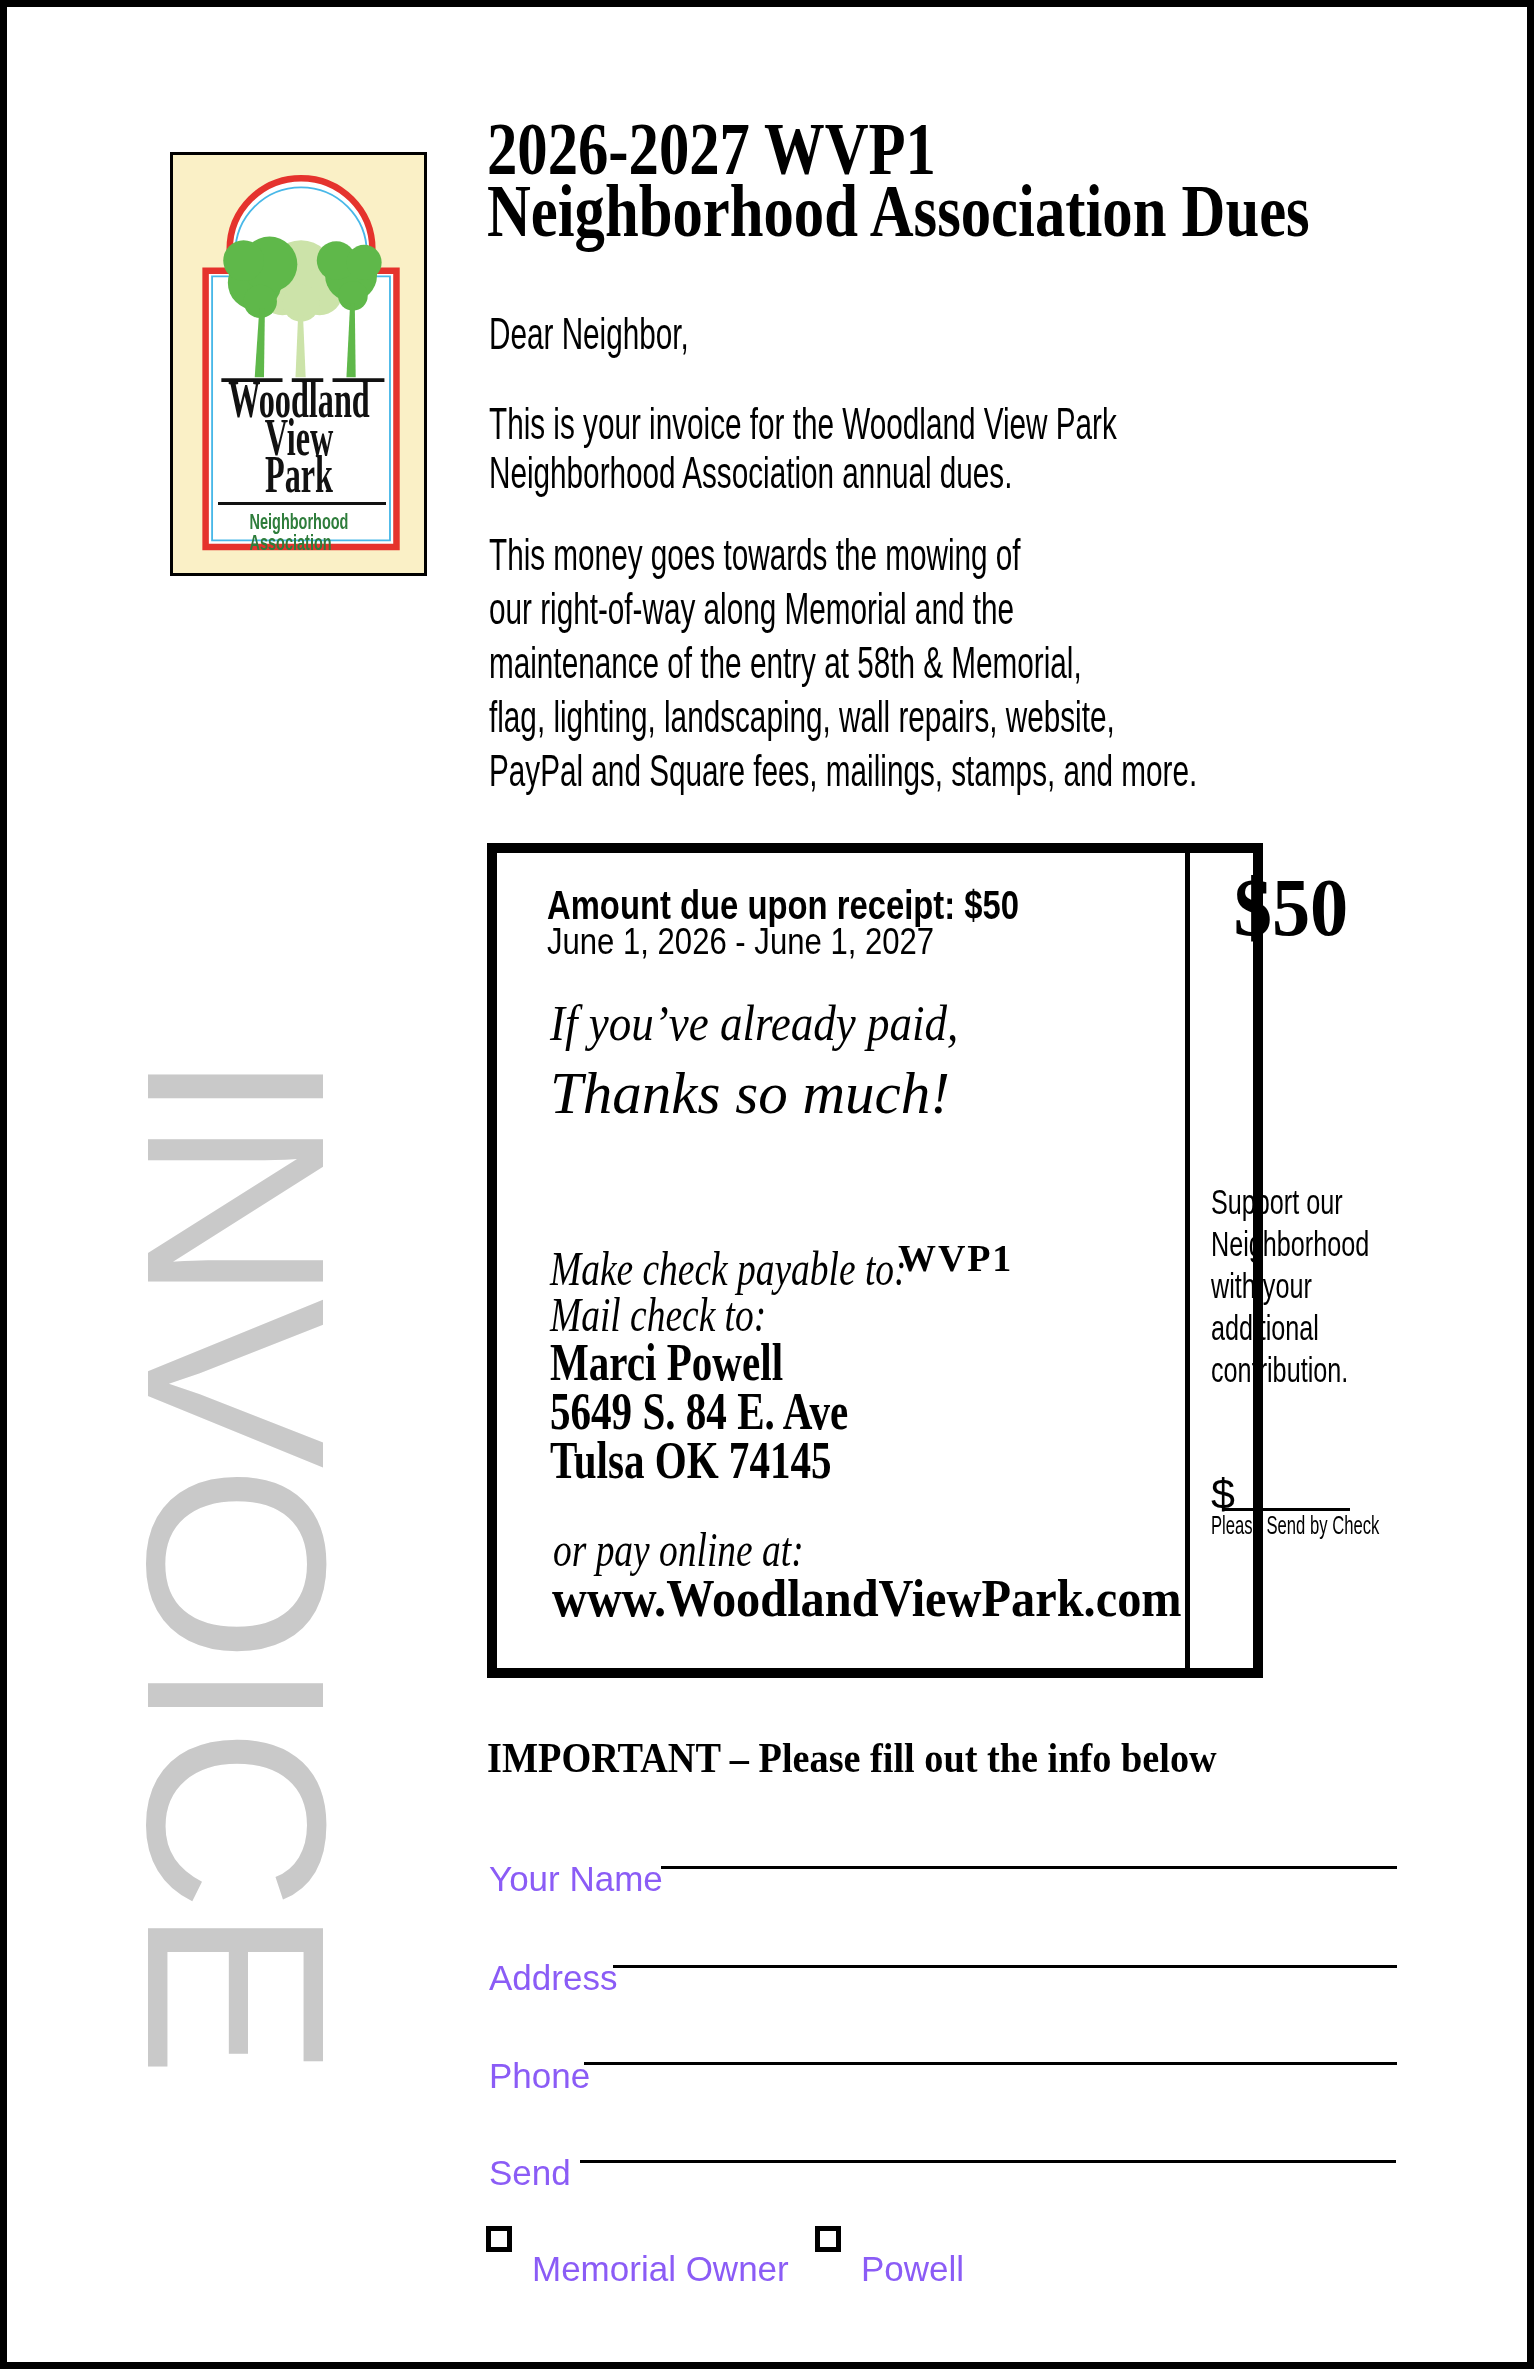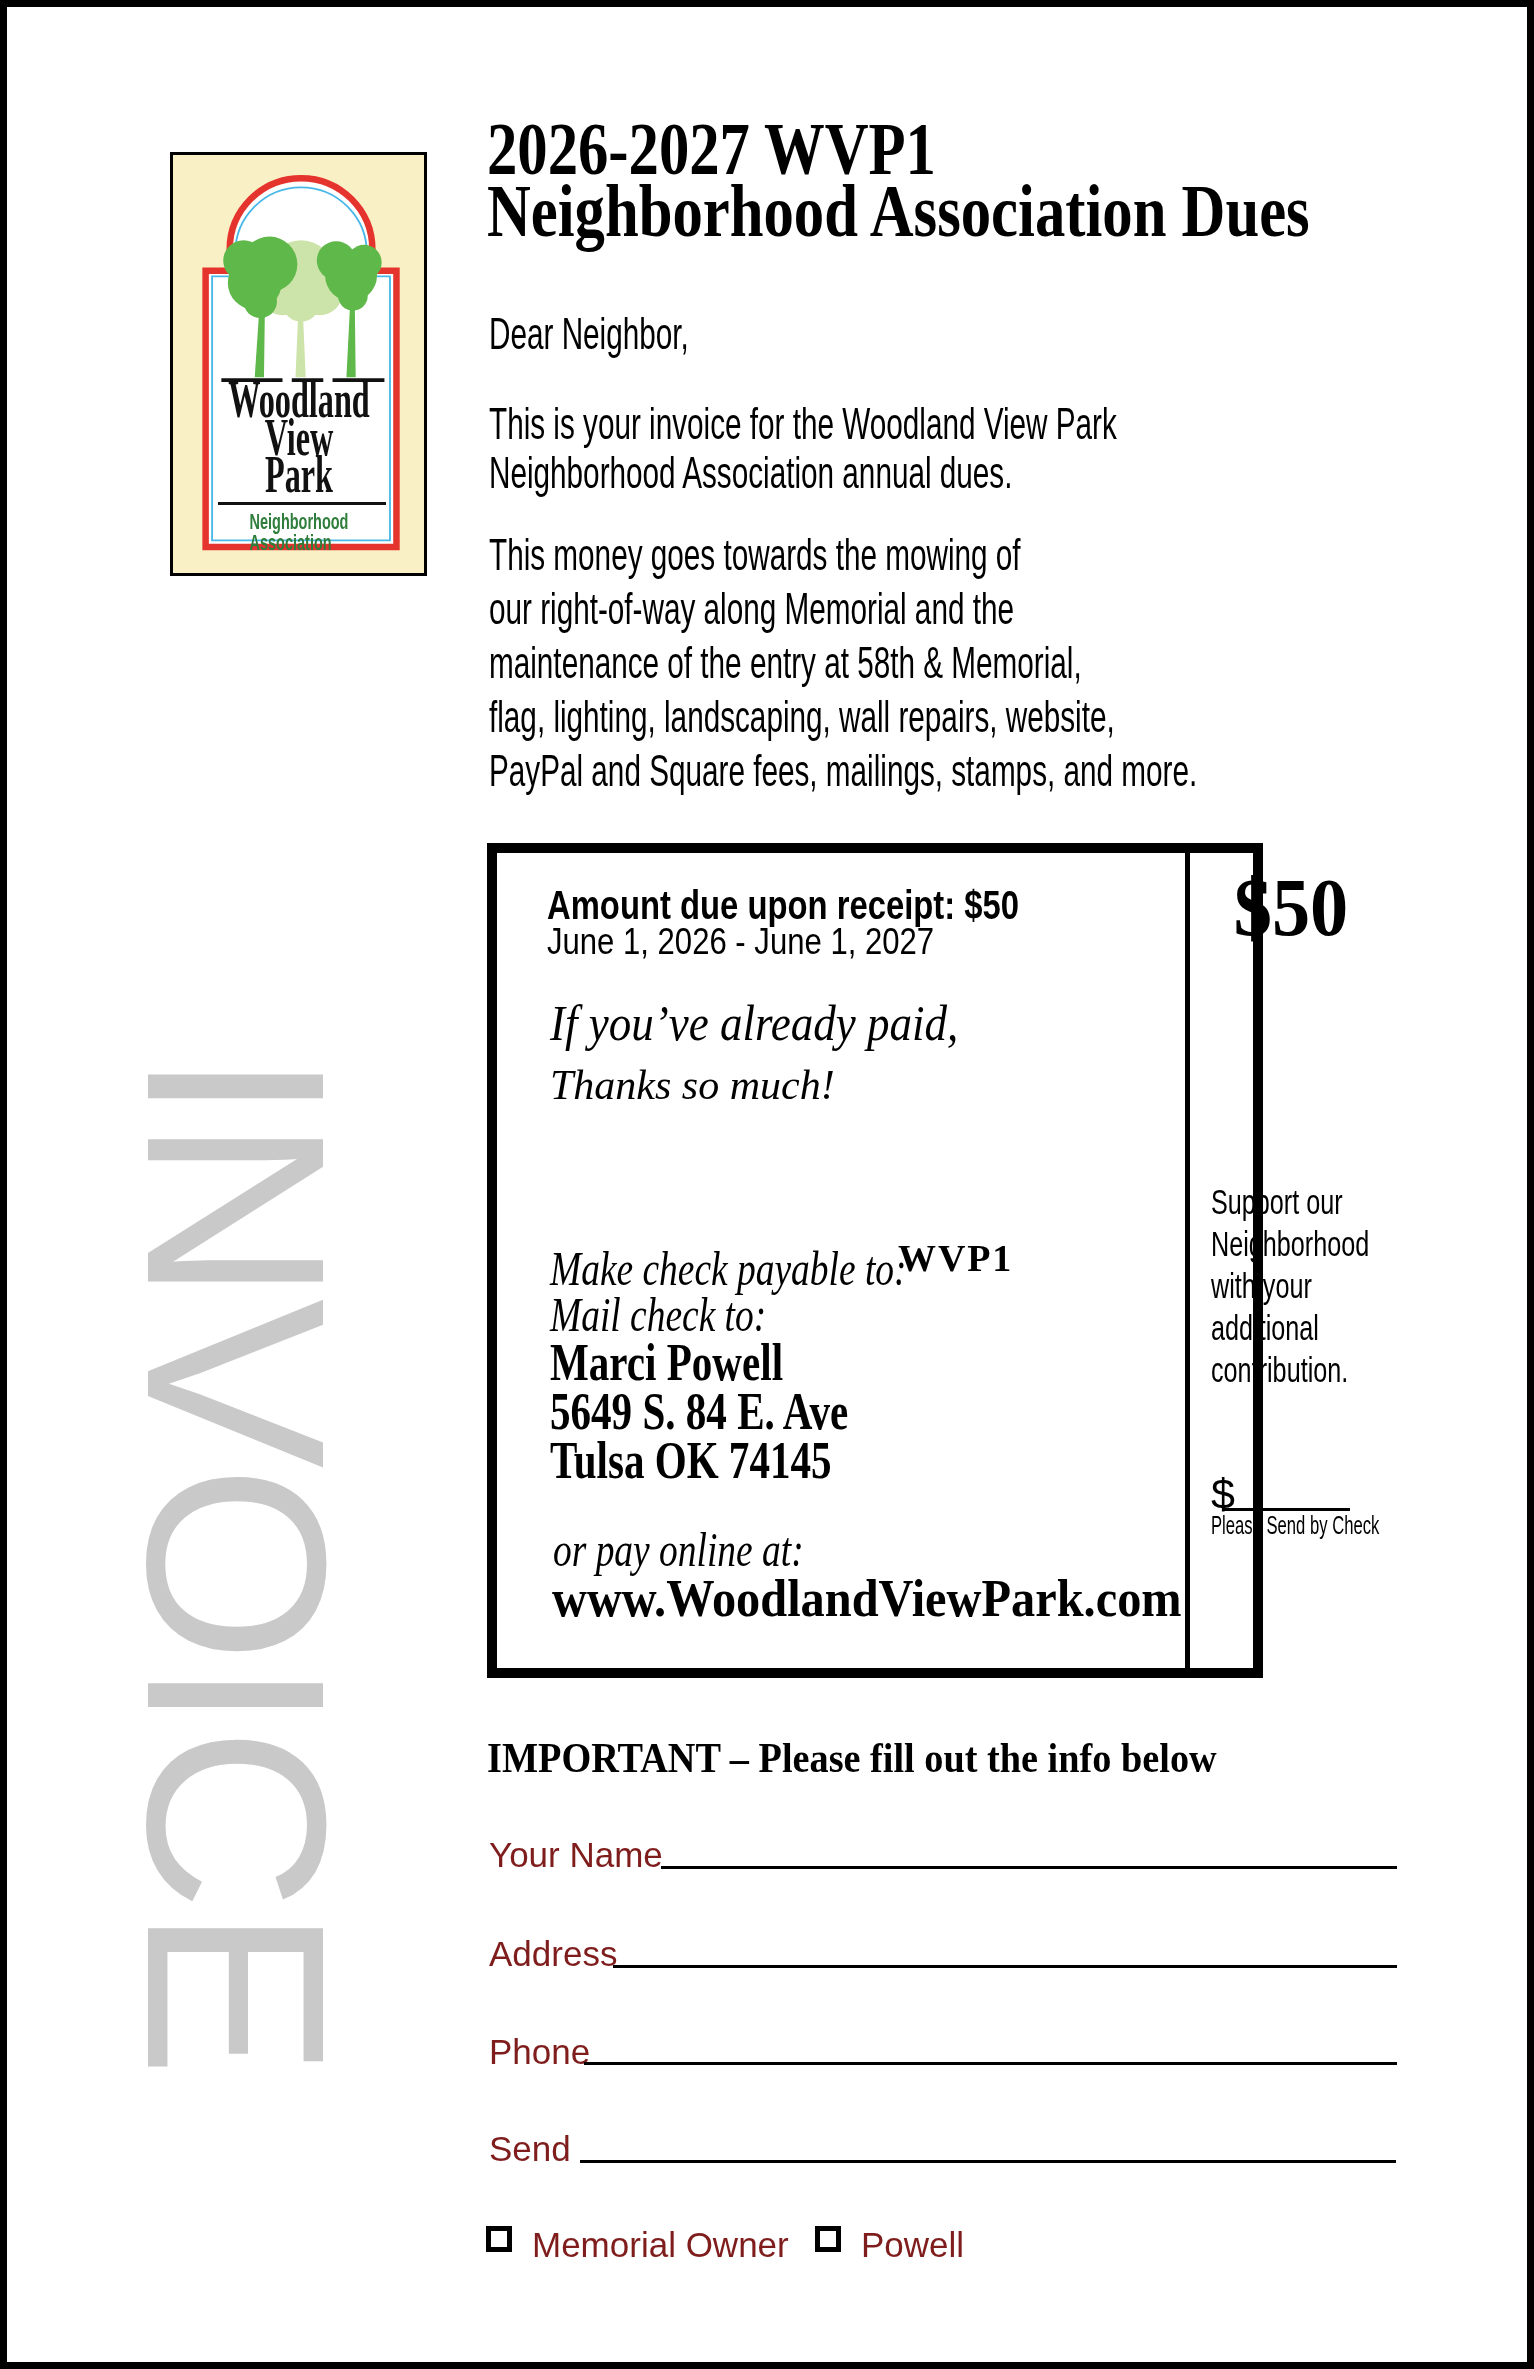--- a/index.html
+++ b/index.html
@@ -61,21 +61,21 @@
   
   .inv-box{
     position:absolute;left:480px;top:824px;width:776px;height:835px;
     border:10.2px solid #000;background:#fff;z-index:1;margin-top:12px;
   }
   .divider{position:absolute;left:688px;top:0;width:4.6px;height:100%;background:#000;}
   .bx{position:absolute;line-height:1;white-space:nowrap;}
   .amount{left:50px;top:32px;font-size:41px;font-weight:bold;}
   .period{left:50px;top:70px;font-size:37px;}
   .ifpaid{left:53px;top:145px;font-size:50px;font-style:italic;}
-  .thanks{left:53px;top:211px;font-size:42px;font-style:italic;}
+  .thanks{left:53px;top:211px;font-size:59px;font-style:italic;}
   .payrow{left:50px;top:329px;font-size:37px;display:flex;align-items:flex-start;gap:16.7px;}
   .opt{display:flex;align-items:flex-start;gap:8.3px;}
   .cb{display:inline-block;width:26px;height:26px;border:5.6px solid #000;background:#fff;
       transform:translateY(0.9px);}
   .makecheck{left:53px;top:392px;font-size:48px;font-style:italic;}
   .payee{left:401px;top:386px;font-size:38px;font-weight:bold;letter-spacing:1.9px;}
   .mailcheck{left:53px;top:438px;font-size:48px;font-style:italic;}
   .addr1{left:53px;top:484px;font-size:52px;font-weight:bold;}
   .addr2{left:53px;top:533px;font-size:52px;font-weight:bold;}
   .addr3{left:53px;top:582px;font-size:52px;font-weight:bold;}
@@ -85,21 +85,21 @@
   .big50{left:693px;top:13px;width:202px;text-align:center;font-size:83px;font-weight:bold;
          transform:scaleX(.92);}
   .support{left:714px;top:328px;font-size:35px;}
   .support .ln{line-height:42px;}
   .dollar{left:714px;top:620px;font-size:43px;}
   .moneyline{left:727px;top:655px;width:126px;height:2.8px;background:#000;}
   .sendcheck{left:714px;top:659px;font-size:26px;transform:scaleX(.64);transform-origin:0 0;}
 
   
   .important{left:480px;top:1729px;font-size:43px;font-weight:bold;}
-  .flabel{font-size:35px;color:#7f1d1d;}
+  .flabel{font-size:35px;color:#8b5cf6;margin-top:24px;}
   .fline{position:absolute;height:2.8px;background:#000;}
   .f1l{left:482px;top:1830px;} .f1n{left:654px;top:1859px;width:736px;}
   .f2l{left:482px;top:1929px;text-align:right;} .f2n{left:606px;top:1958px;width:784px;}
   .f3l{left:482px;top:2027px;} .f3n{left:577px;top:2055px;width:813px;}
   .f4l{left:482px;top:2124px;} .f4n{left:573px;top:2153px;width:816px;}
   .cbrow-box{position:absolute;width:26px;height:26px;border:5.6px solid #000;background:#fff;}
   .cb1{left:479px;top:2219px;} .cb2{left:808px;top:2219px;}
   .cbl1{left:525px;top:2220px;} .cbl2{left:854px;top:2220px;}
 </style>
 </head>

